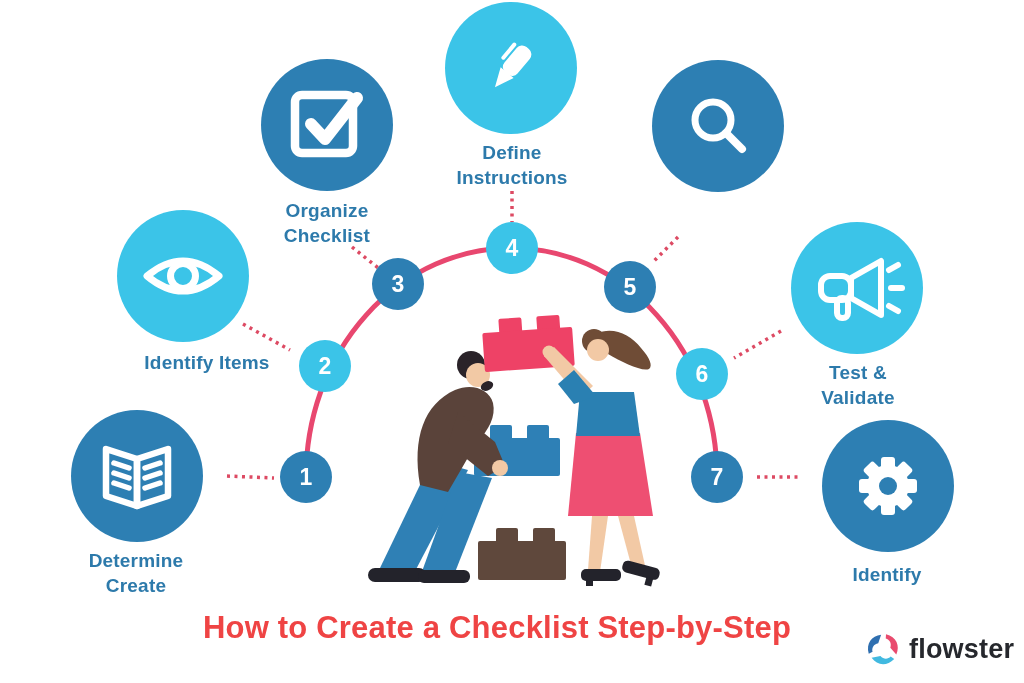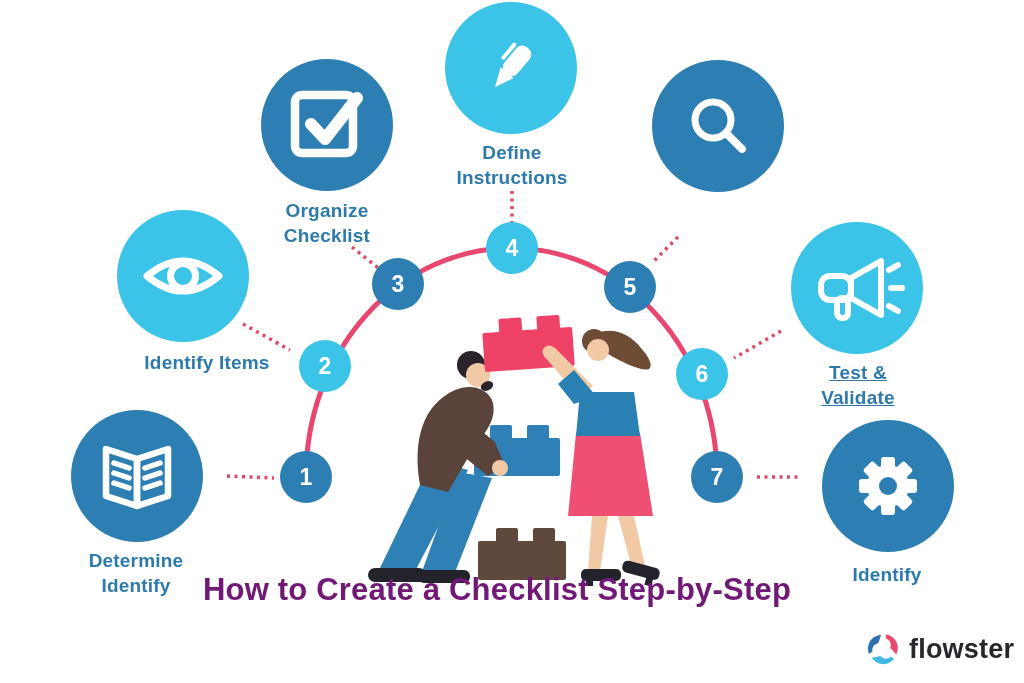--- a/index.html
+++ b/index.html
@@ -32,32 +32,32 @@
   .pos-c3{left:261px;top:59px;}
   .pos-c4{left:445px;top:2px;}
   .pos-c5{left:652px;top:60px;}
   .pos-c6{left:791px;top:222px;}
   .pos-c7{left:822px;top:420px;}
   .pos-l1{left:61px;top:548px;width:150px;}
   .pos-l2{left:118px;top:350px;width:130px;margin-left:24px;}
   .pos-l3{left:262px;top:198px;width:130px;}
   .pos-l4{left:442px;top:140px;width:140px;}
   .pos-l5{left:657px;top:199px;width:120px;}
-  .pos-l6{left:803px;top:360px;width:110px;text-decoration:underline;}
+  .pos-l6{left:803px;top:360px;width:110px;}
   .pos-l7{left:807px;top:562px;width:160px;}
   .pos-n1{left:280px;top:451px;}
   .pos-n2{left:299px;top:340px;}
   .pos-n3{left:372px;top:258px;}
   .pos-n4{left:486px;top:222px;}
   .pos-n5{left:604px;top:261px;}
   .pos-n6{left:676px;top:348px;}
   .pos-n7{left:691px;top:451px;}
   .title{
-    position:absolute;left:0;top:572px;width:994px;
-    text-align:center;color:#701a75;font-size:31px;font-weight:800;
+    position:absolute;left:0;top:610px;width:994px;
+    text-align:center;color:#ef4444;font-size:31px;font-weight:800;
     letter-spacing:0.2px;
   }
   .logo{
     position:absolute;left:864px;top:628px;height:42px;
     display:flex;align-items:center;gap:7px;
   }
   .logo-text{color:#26282d;font-size:27px;font-weight:800;letter-spacing:0.2px;}
 </style>
 </head>
 <body>
@@ -141,21 +141,21 @@
       <g stroke="#ffffff" stroke-width="5.5" stroke-linecap="round">
         <line x1="-23" y1="-13" x2="-8" y2="-8"></line>
         <line x1="-23" y1="-3" x2="-8" y2="2"></line>
         <line x1="-23" y1="7" x2="-8" y2="12"></line>
         <line x1="23" y1="-13" x2="8" y2="-8"></line>
         <line x1="23" y1="-3" x2="8" y2="2"></line>
         <line x1="23" y1="7" x2="8" y2="12"></line>
       </g>
     </svg>
   </div>
-  <div class="step-label pos-l1">Determine Identify</div>
+  <div class="step-label pos-l1">Determine Create</div>
   <div class="num-badge dark pos-n1">1</div>
 
   <div class="icon-circle light pos-c2">
     <svg viewBox="-66 -66 132 132">
       <path d="M-36,0 Q0,-30 36,0 Q0,30 -36,0 Z" fill="none" stroke="#ffffff" stroke-width="7" stroke-linejoin="round"></path>
       <circle cx="0" cy="0" r="12.5" fill="none" stroke="#ffffff" stroke-width="7"></circle>
     </svg>
   </div>
   <div class="step-label pos-l2">Identify Items</div>
   <div class="num-badge light pos-n2">2</div>

